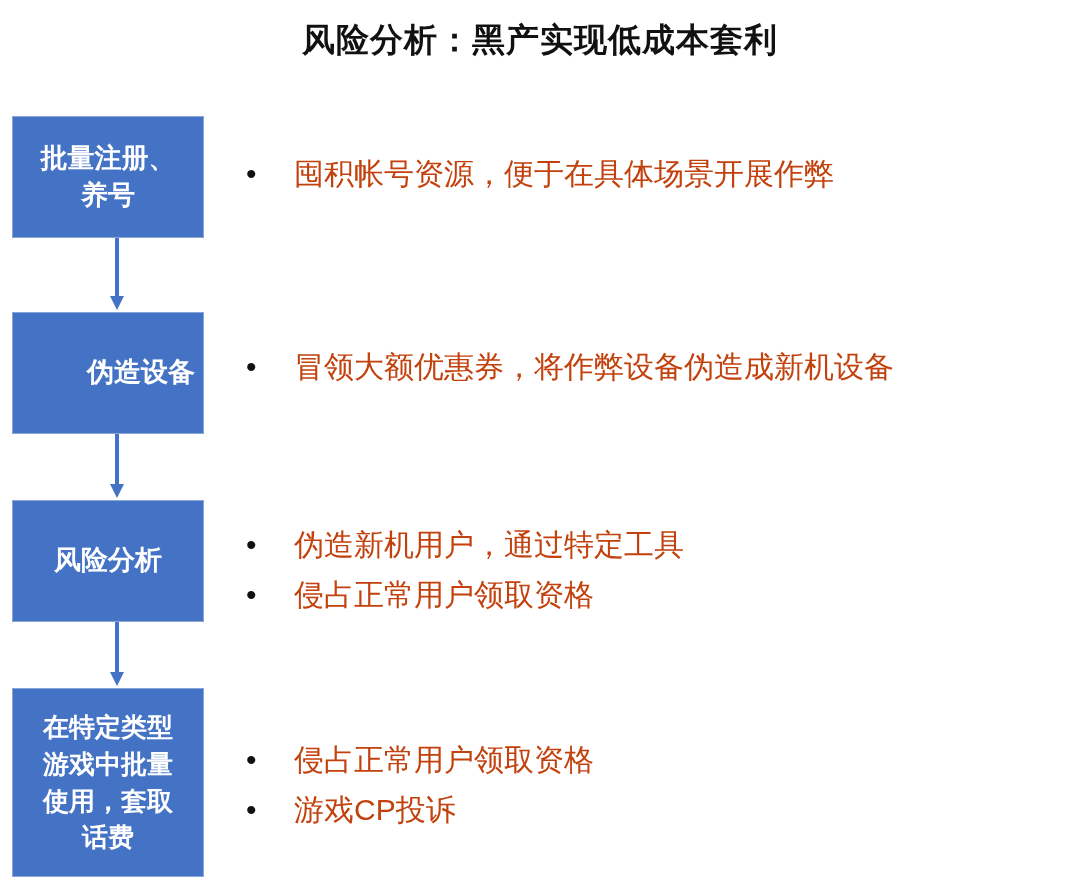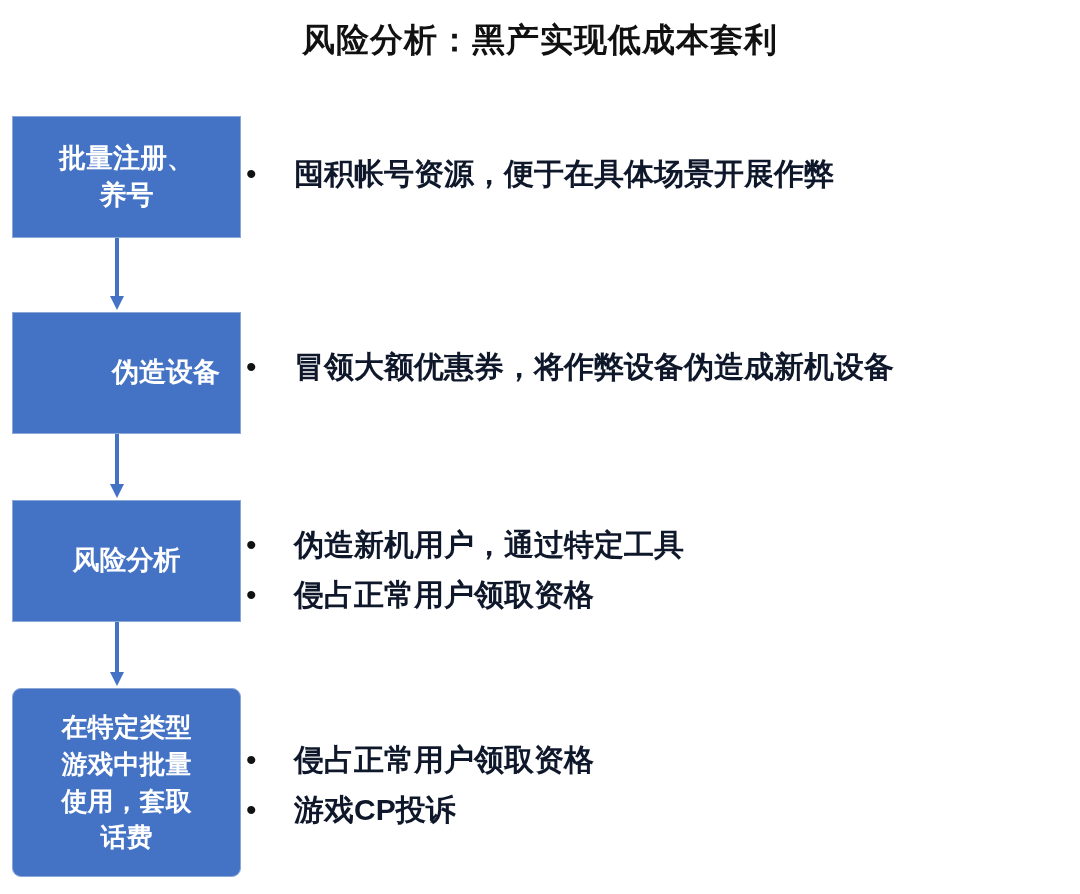--- a/index.html
+++ b/index.html
@@ -27,44 +27,44 @@
     font-weight: bold;
     letter-spacing: 1px;
     color: #111111;
     white-space: nowrap;
   }
 
   
   .flow-stage {
     position: absolute;
     left: 12px;
-    width: 229px;
+    width: 192px;
     background: #4472C4;
     border: 1px solid #8aa7d8;
     box-sizing: border-box;
     display: flex;
     align-items: center;
     justify-content: center;
     text-align: center;
     color: #ffffff;
     font-weight: bold;
     font-size: 27px;
     line-height: 1.38;
-    padding: 4px 20px;
+    padding: 4px 8px;
   }
   .flow-stage .stage-label {
     display: block;
     width: 100%;
     white-space: pre-line;
   }
 
   #stage-1 { top: 116px;  height: 122px; }
   #stage-2 { top: 312px;  height: 122px; text-align: right; }
   #stage-3 { top: 500px;  height: 122px; }
-  #stage-4 { top: 688px;  height: 189px; font-size: 26px; line-height: 1.42; border-radius: 9px; }
+  #stage-4 { top: 688px;  height: 189px; font-size: 26px; line-height: 1.42; }
 
   
   .connector {
     position: absolute;
     left: 110px;
     width: 14px;
   }
   .connector .shaft {
     position: absolute;
     left: 5px;
@@ -117,23 +117,22 @@
     line-height: 44px;
     text-align: left;
     padding-left: 6px;
     color: #111111;
     user-select: none;
   }
   .bullet-text {
     flex: 1 1 auto;
     font-size: 30px;
     line-height: 44px;
-    color: #0f172a;
+    color: #c2410c;
     white-space: nowrap;
-    font-weight: bold;
   }
 </style>
 </head>
 <body>
 
 <div id="slide-title">风险分析：黑产实现低成本套利</div>
 
 <div class="flow-stage" id="stage-1">
   <span class="stage-label">批量注册、
 养号</span>

